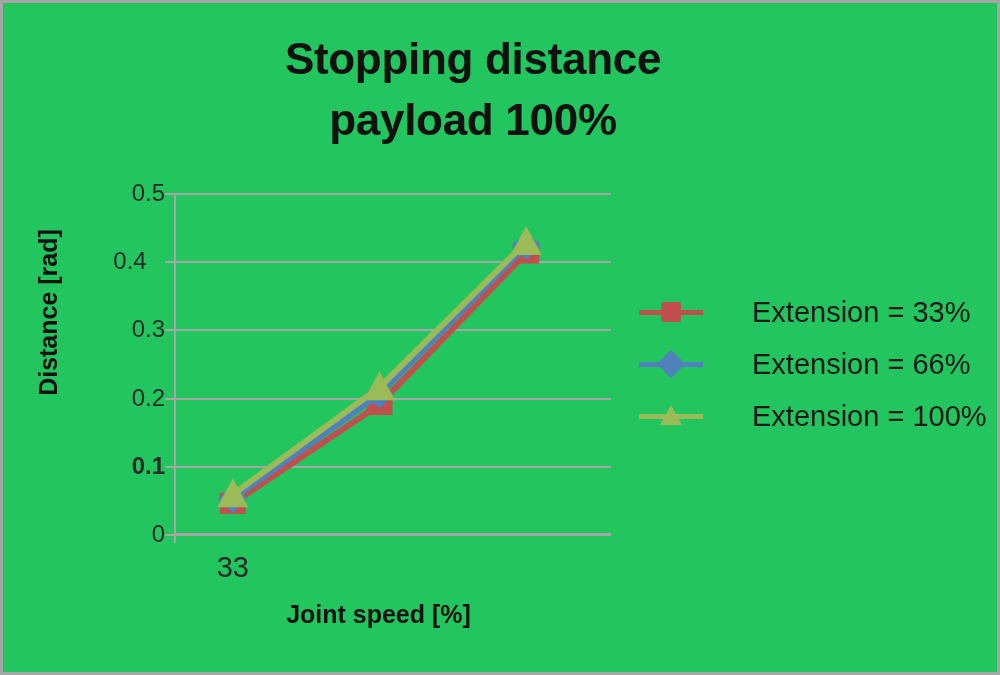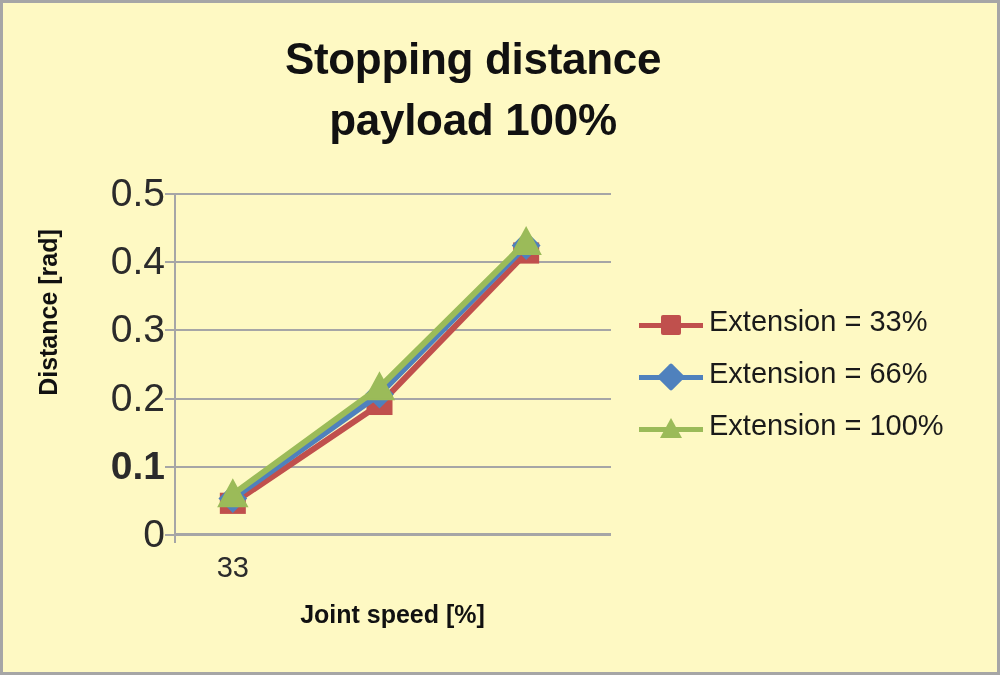--- a/index.html
+++ b/index.html
@@ -4,21 +4,21 @@
 <style>
   html, body {
     margin: 0;
     padding: 0;
     background: #ffffff;
   }
   #page {
     position: relative;
     width: 1000px;
     height: 675px;
-    background: #fef9c3;
+    background: #22c55e;
     box-sizing: border-box;
     border: 3px solid #a6a6a6;
     overflow: hidden;
     font-family: "Liberation Sans", sans-serif;
   }
 
   
   #chart-title {
     position: absolute;
     left: 0;
@@ -78,21 +78,21 @@
     height: 9px;
     background: #a6a6a6;
   }
 
   
   .ytick-label {
     position: absolute;
     right: 0;
     width: 70px;
     text-align: right;
-    font-size: 39px;
+    font-size: 24px;
     color: #2b2b2b;
     transform: translateY(-50%);
   }
   #ytick-labels {
     position: absolute;
     left: 92px;
     top: 190px;
     width: 70px;
     height: 341px;
   }
@@ -113,21 +113,21 @@
     top: 295px;
     width: 200px;
     text-align: center;
     font-size: 25px;
     font-weight: bold;
     color: #111111;
     transform: rotate(-90deg);
   }
   #x-axis-title {
     position: absolute;
-    left: 171px;
+    left: 157px;
     top: 597px;
     width: 437px;
     text-align: center;
     font-size: 25px;
     font-weight: bold;
     color: #111111;
   }
 
   
   #series-svg {
@@ -141,22 +141,23 @@
 
   
   #legend {
     position: absolute;
     left: 636px;
     top: 283px;
     width: 350px;
   }
   .legend-row {
     display: flex;
-    align-items: flex-end;
+    align-items: center;
     height: 52px;
+    gap: 43px;
   }
   .legend-key {
     position: relative;
     width: 64px;
     height: 26px;
     flex: 0 0 64px;
     margin-right: 6px;
   }
   .legend-key .lk-line {
     position: absolute;
@@ -214,21 +215,21 @@
       <div class="y-tick" style="top: 0px;"></div>
     </div>
   <div id="y-axis-line"></div>
   <div id="x-axis-line"></div>
 
   <div id="ytick-labels">
       <div class="ytick-label" style="top: 341px;">0</div>
       <div class="ytick-label" style="top: 272.8px; font-weight: bold;">0.1</div>
       <div class="ytick-label" style="top: 204.6px;">0.2</div>
       <div class="ytick-label" style="top: 136.4px;">0.3</div>
-      <div class="ytick-label" style="top: 68.2px;">0.4</div>
+      <div class="ytick-label" style="top: 68.2px; text-align: center;">0.4</div>
       <div class="ytick-label" style="top: 0px;">0.5</div>
     </div>
 
   <div id="y-axis-title">Distance [rad]</div>
   <div id="x-axis-title">Joint speed [%]</div>
 
   <svg id="series-svg" viewBox="0 0 1000 675">
       <g>
         <polyline points="229.83333333333331,500.31 376.49999999999994,401.41999999999996 523.1666666666666,250.01600000000002" fill="none" stroke="#C0504D" stroke-width="6" stroke-linejoin="round"></polyline>
         <rect x="217.83333333333331" y="490.71" width="24" height="19.200000000000003" fill="#C0504D" stroke="#C0504D" stroke-width="2"></rect>

